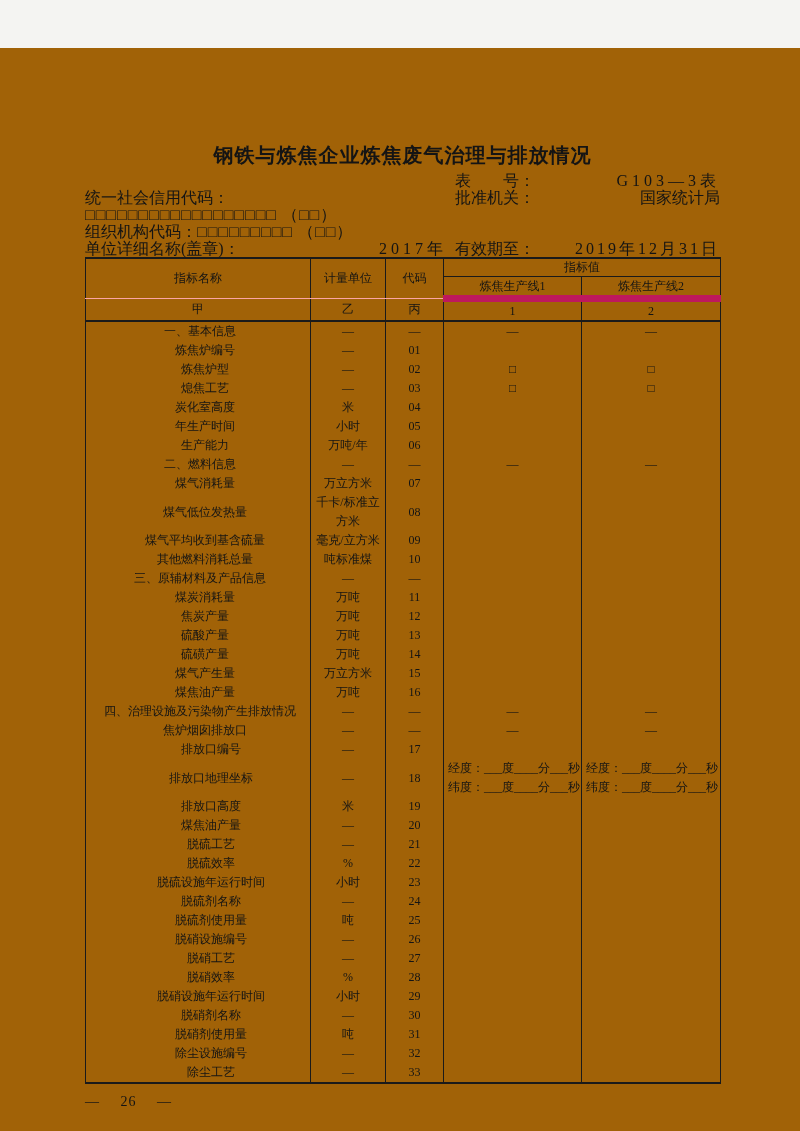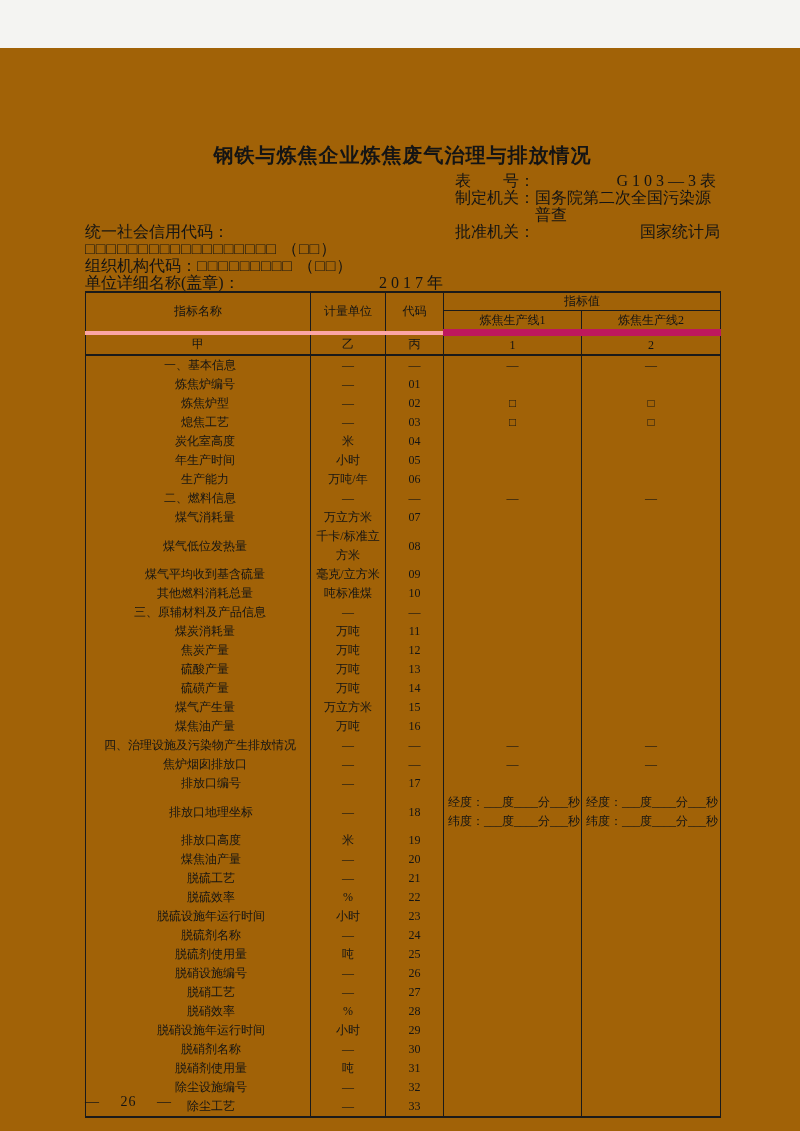--- a/index.html
+++ b/index.html
@@ -35,21 +35,21 @@
     font-size:12px;margin-top:0;
     border:1px solid #1a1a1a;border-top:2px solid #1a1a1a;border-bottom:2px solid #1a1a1a;
   }
   table.form th,table.form td{
     border-left:1px solid #1a1a1a;
     font-weight:normal;padding:0;vertical-align:middle;
   }
   tr.h1 th{height:17px;}
   tr.h1 th.span-val{border-bottom:1px solid #1a1a1a;}
   tr.h2 th{height:18px;border-bottom:7px solid #be185d;}
-  th.rs{border-bottom:4px solid #fca5a5;}
+  th.rs{border-bottom:1px solid #fca5a5;}
   tr.h3 td{height:18px;border-bottom:2px solid #1a1a1a;text-align:center;}
   tbody td{height:19px;line-height:19px;}
   td.c-name{text-align:center;}
   td.c-name.ind0{padding-left:4px;}
   td.c-name.ind1{padding-left:14px;}
   td.c-name.ind2{padding-left:26px;}
   td.c-unit{text-align:center;word-break:break-all;line-height:19px;padding:0 3px;}
   td.c-code{text-align:center;}
   td.c-val{text-align:center;}
   td.c-val.coord{text-align:left;padding-left:4px;}
@@ -71,46 +71,43 @@
     <div class="meta">
       <div class="mrow">
         <div class="mleft"></div>
         <div class="mright">
           <span class="mlabel">表　　号：</span>
           <span class="sp4">G103—3表</span>
         </div>
       </div>
       <div class="mrow">
         <div class="mleft"></div>
-        <div class="mright">
-          <span class="mlabel">制定机关：</span>
-          <span>国务院第二次全国污染源普查</span>
-        </div>
-      </div>
-      <div class="mrow">
-        <div class="mleft"></div>
       </div>
       <div class="mrow">
         <div class="mleft">
           <span><span class="mlabel">统一社会信用代码：</span><span class="boxes">□□□□□□□□□□□□□□□□□□ （□□）</span></span>
         </div>
         <div class="mright">
           <span class="mlabel">批准机关：</span>
           <span>国家统计局</span>
         </div>
       </div>
       <div class="mrow">
         <div class="mleft">
           <span><span class="mlabel">组织机构代码：</span><span class="boxes">□□□□□□□□□ （□□）</span></span>
         </div>
       </div>
       <div class="mrow">
         <div class="mleft">
           <span class="mlabel">单位详细名称(盖章)：</span>
           <span class="year">2017年</span>
+        </div>
+        <div class="mright">
+          <span class="mlabel">有效期至：</span>
+          <span class="sp3">2019年12月31日</span>
         </div>
       </div>
     </div>
 
     <table class="form">
       <colgroup>
         <col style="width:225px">
           <col style="width:75px">
           <col style="width:58px">
           <col style="width:138px">

